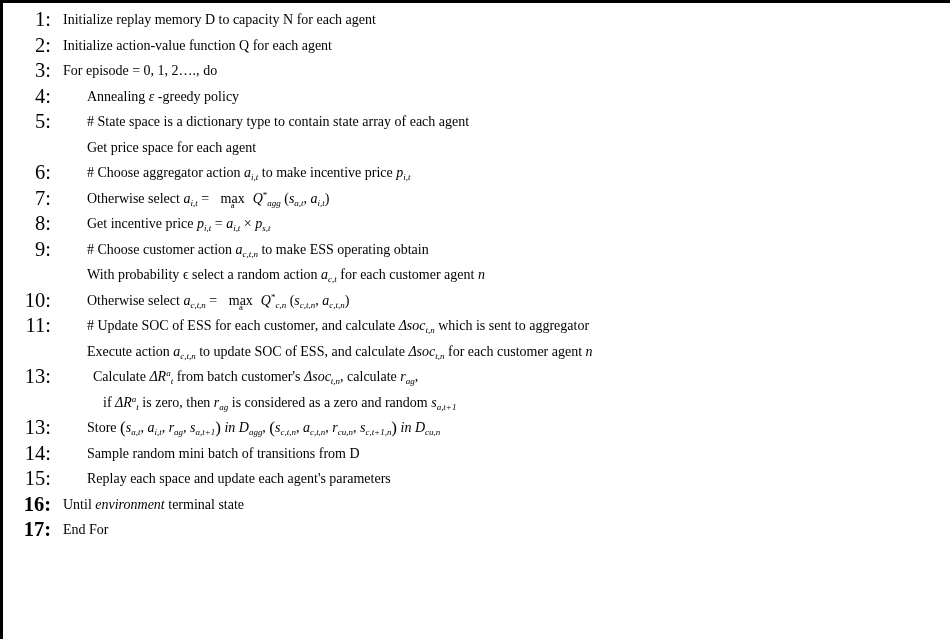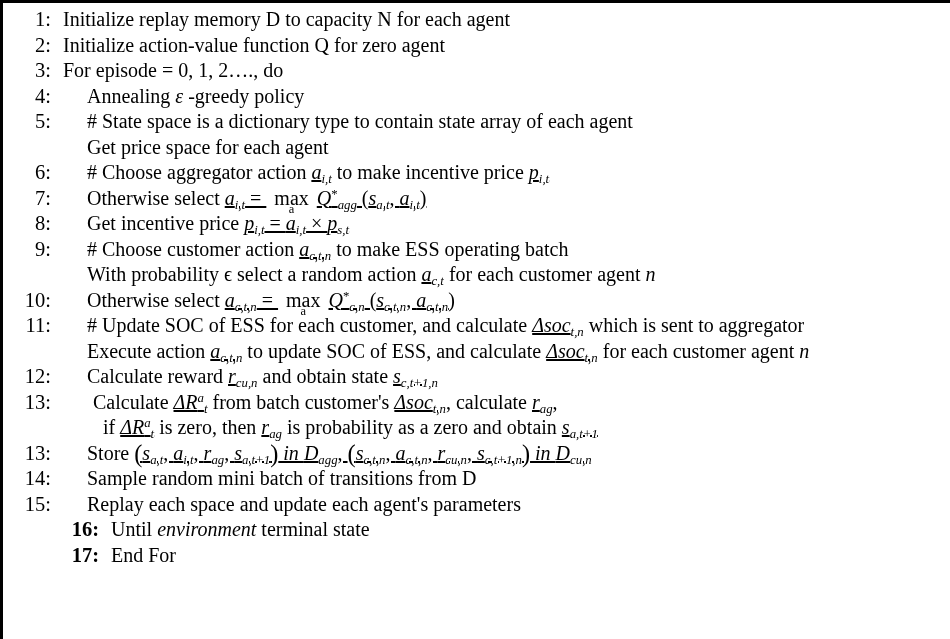--- a/index.html
+++ b/index.html
@@ -33,39 +33,39 @@
   .ln {
     width: 56px;
     min-width: 56px;
     text-align: right;
     padding-right: 8px;
     box-sizing: border-box;
     font-size: 20.5px;
     line-height: 25.5px;
     white-space: nowrap;
   }
-  .ln.bold { font-weight: bold; margin-left: 48px; }
+  .ln.bold { font-weight: bold; }
   .txt {
     flex: 1 1 auto;
-    font-size: 20px;
+    font-size: 14px;
     line-height: 25.5px;
     white-space: nowrap;
     padding-left: 4px;
   }
   .ind1 { padding-left: 4px; }
   .ind2 { padding-left: 28px; }
   .ind3 { padding-left: 34px; }
   .ind4 { padding-left: 44px; }
 
   b, .b { font-weight: normal; }
   i, .i, .mi { font-style: italic; }
   .mi { font-family: "Liberation Serif", "DejaVu Serif", serif; font-style: italic; }
 
   
-  .math { font-style: italic; white-space: nowrap; text-decoration: underline; }
+  .math { font-style: italic; white-space: nowrap; }
   .math .up { font-style: normal; }
   sub, sup {
     font-size: 0.64em;
     line-height: 0;
     font-style: italic;
   }
   sub { vertical-align: -0.28em; }
   sup { vertical-align: 0.52em; }
   sub.up, sup.up { font-style: normal; }
 
@@ -101,21 +101,21 @@
 <div id="algorithm-block">
   <div class="alg-body">
 
     <div class="alg-line">
       <div class="ln">1:</div>
       <div class="txt ind1"><span>Initialize replay memory D to capacity N for each agent</span></div>
     </div>
 
     <div class="alg-line">
       <div class="ln">2:</div>
-      <div class="txt ind1"><span>Initialize action-value function Q for zero agent</span></div>
+      <div class="txt ind1"><span>Initialize action-value function Q for each agent</span></div>
     </div>
 
     <div class="alg-line">
       <div class="ln">3:</div>
       <div class="txt ind1"><b>For</b><span> episode = 0, 1, 2…., </span><b>do</b></div>
     </div>
 
     <div class="alg-line">
       <div class="ln">4:</div>
       <div class="txt ind2"><span>Annealing </span><span class="eps-it">ε</span><span> -greedy policy</span></div>
@@ -140,53 +140,49 @@
       <div class="txt ind2"><span>Otherwise select </span><span class="math"><span>a</span><sub>i,t</sub><span class="up"> = </span><span class="maxop"><span class="mx">max</span><span class="sb">a</span></span><span>Q</span><sup class="up">*</sup><sub>agg</sub><span class="up"> (</span><span>s</span><sub>a,t</sub><span class="up">, </span><span>a</span><sub>i,t</sub><span class="up">)</span></span></div>
     </div>
 
     <div class="alg-line">
       <div class="ln">8:</div>
       <div class="txt ind2"><span>Get incentive price </span><span class="math"><span>p</span><sub>i,t</sub><span class="up"> = </span><span>a</span><sub>i,t</sub><span class="up"> × </span><span>p</span><sub>s,t</sub></span></div>
     </div>
 
     <div class="alg-line">
       <div class="ln">9:</div>
-      <div class="txt ind2"><span># Choose customer action </span><span class="math"><span>a</span><sub>c,t,n</sub></span><span> to make ESS operating batch</span></div>
+      <div class="txt ind2"><span># Choose customer action </span><span class="math"><span>a</span><sub>c,t,n</sub></span><span> to make ESS operating obtain</span></div>
     </div>
     <div class="alg-line">
       <div class="ln"></div>
       <div class="txt ind2"><span>With probability </span><span class="eps-up">ϵ</span><span> select a random action </span><span class="math"><span>a</span><sub>c,t</sub></span><span> for each customer agent </span><span class="mi">n</span></div>
     </div>
 
     <div class="alg-line">
       <div class="ln">10:</div>
       <div class="txt ind2"><span>Otherwise select </span><span class="math"><span>a</span><sub>c,t,n</sub><span class="up"> = </span><span class="maxop"><span class="mx">max</span><span class="sb">a</span></span><span>Q</span><sup class="up">*</sup><sub>c,n</sub><span class="up"> (</span><span>s</span><sub>c,t,n</sub><span class="up">, </span><span>a</span><sub>c,t,n</sub><span class="up">)</span></span></div>
     </div>
 
     <div class="alg-line">
       <div class="ln">11:</div>
       <div class="txt ind2"><span># Update SOC of ESS for each customer, and calculate </span><span class="math"><span>Δsoc</span><sub>t,n</sub></span><span> which is sent to aggregator</span></div>
     </div>
     <div class="alg-line">
       <div class="ln"></div>
       <div class="txt ind2"><span>Execute action </span><span class="math"><span>a</span><sub>c,t,n</sub></span><span> to update SOC of ESS, and calculate </span><span class="math"><span>Δsoc</span><sub>t,n</sub></span><span> for each customer agent </span><span class="mi">n</span></div>
     </div>
 
-    <div class="alg-line">
-      <div class="ln">12:</div>
-      <div class="txt ind2"><span>Calculate reward </span><span class="math"><span>r</span><sub>cu,n</sub></span><span> and obtain state </span><span class="math"><span>s</span><sub>c,t+1,n</sub></span></div>
-    </div>
 
     <div class="alg-line">
       <div class="ln">13:</div>
       <div class="txt ind3"><span>Calculate </span><span class="math"><span>ΔR</span><sup>a</sup><sub>t</sub></span><span> from batch customer's  </span><span class="math"><span>Δsoc</span><sub>t,n</sub></span><span>, calculate </span><span class="math"><span>r</span><sub>ag</sub></span><span>,</span></div>
     </div>
     <div class="alg-line">
       <div class="ln"></div>
-      <div class="txt ind4"><span>if  </span><span class="math"><span>ΔR</span><sup>a</sup><sub>t</sub></span><span> is zero, then  </span><span class="math"><span>r</span><sub>ag</sub></span><span> is probability as a zero and obtain  </span><span class="math"><span>s</span><sub>a,t+1</sub></span></div>
+      <div class="txt ind4"><span>if  </span><span class="math"><span>ΔR</span><sup>a</sup><sub>t</sub></span><span> is zero, then  </span><span class="math"><span>r</span><sub>ag</sub></span><span> is considered as a zero and random  </span><span class="math"><span>s</span><sub>a,t+1</sub></span></div>
     </div>
 
     <div class="alg-line">
       <div class="ln">13:</div>
       <div class="txt ind2"><span>Store  </span><span class="math"><span class="bigparen">(</span><span>s</span><sub>a,t</sub><span class="up">, </span><span>a</span><sub>i,t</sub><span class="up">, </span><span>r</span><sub>ag</sub><span class="up">, </span><span>s</span><sub>a,t+1</sub><span class="bigparen">)</span><span> in </span><span>D</span><sub>agg</sub><span class="up">, </span><span class="bigparen">(</span><span>s</span><sub>c,t,n</sub><span class="up">, </span><span>a</span><sub>c,t,n</sub><span class="up">, </span><span>r</span><sub>cu,n</sub><span class="up">, </span><span>s</span><sub>c,t+1,n</sub><span class="bigparen">)</span><span> in </span><span>D</span><sub>cu,n</sub></span></div>
     </div>
 
     <div class="alg-line">
       <div class="ln">14:</div>
       <div class="txt ind2"><span>Sample random mini batch of transitions from D</span></div>

